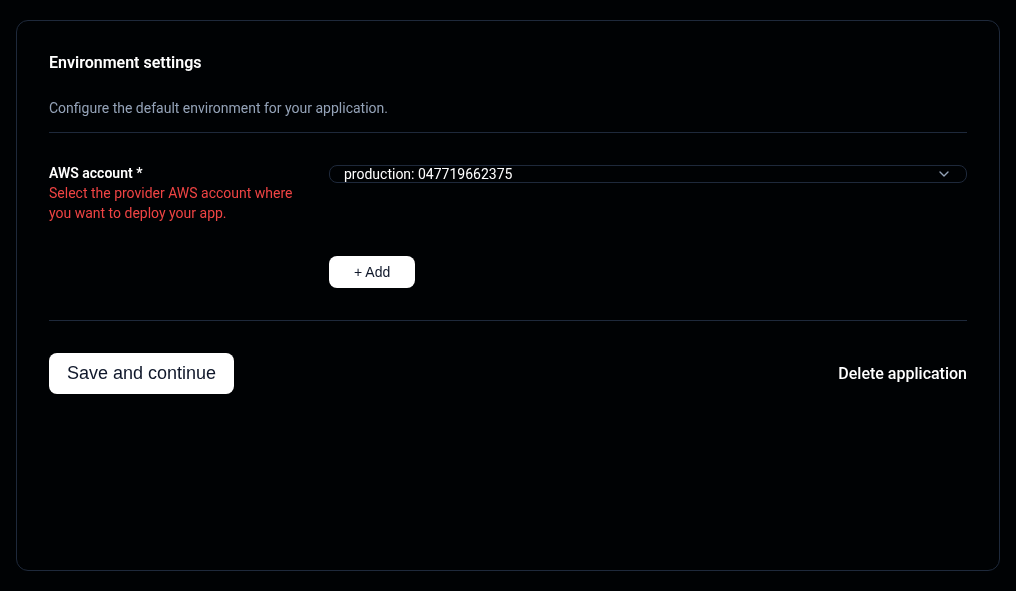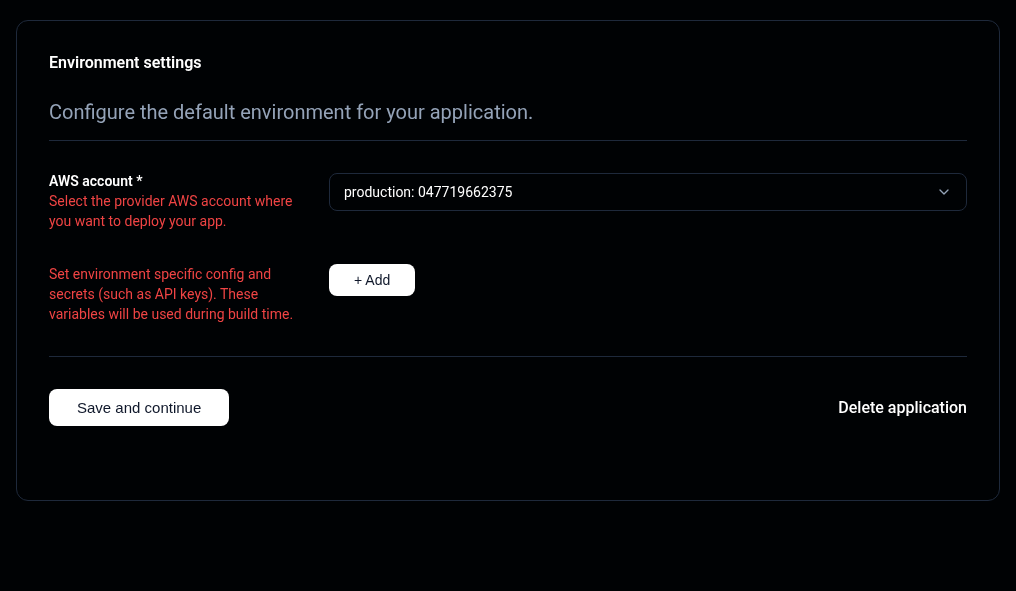--- a/index.html
+++ b/index.html
@@ -12,30 +12,30 @@
       font-family: -apple-system, BlinkMacSystemFont, "Segoe UI", Roboto, sans-serif;
       color: #ffffff;
       width: 1016px;
       height: 591px;
       padding: 20px 16px;
     }
     .panel {
       border: 1px solid #1e293b;
       border-radius: 12px;
       padding: 32px;
-      height: 481px;
+      height: 551px;
     }
     .header-title {
       font-size: 16px;
       font-weight: 600;
       color: #ffffff;
       margin-bottom: 4px;
     }
     .header-subtitle {
-      font-size: 20px;
+      font-size: 14px;
       color: #94a3b8;
       margin-bottom: 16px;
       margin-top: 28px;
     }
     .divider {
       border: none;
       border-top: 1px solid #1e293b;
       margin-bottom: 32px;
     }
     .form-row {
@@ -61,21 +61,21 @@
       color: #ef4444;
       line-height: 1.45;
     }
     .select-box {
       display: flex;
       align-items: center;
       justify-content: space-between;
       background: #000204;
       border: 1px solid #1e293b;
       border-radius: 8px;
-      padding: 10px 14px;
+      padding: 0 14px;
       width: 100%;
       cursor: pointer;
     }
     .select-value {
       font-size: 14px;
       color: #ffffff;
     }
     .chevron {
       color: #94a3b8;
       display: flex;
@@ -95,22 +95,22 @@
       display: flex;
       justify-content: space-between;
       align-items: center;
       margin-top: 32px;
     }
     .save-button {
       background: #ffffff;
       color: #0f172a;
       border: none;
       border-radius: 8px;
-      padding: 10px 28px;
-      font-size: 15px;
+      padding: 10px 18px;
+      font-size: 18px;
       font-weight: 500;
       cursor: pointer;
     }
     .delete-link {
       color: #ffffff;
       font-size: 16px;
       font-weight: 500;
       cursor: pointer;
     }
     .divider-bottom {
@@ -139,21 +139,20 @@
               <polyline points="6 9 12 15 18 9"></polyline>
             </svg>
         </span>
       </div>
     </div>
   </div>
 
 
   <div class="form-row">
     <div class="label-col">
-      <div class="field-desc">Set environment specific config and secrets (such as API keys). These variables will be used during build time.</div>
     </div>
     <div class="input-col">
       <button class="add-button">+ Add</button>
     </div>
   </div>
 
   <hr class="divider-bottom">
 
   <div class="bottom-row">
     <button class="save-button">Save and continue</button>

